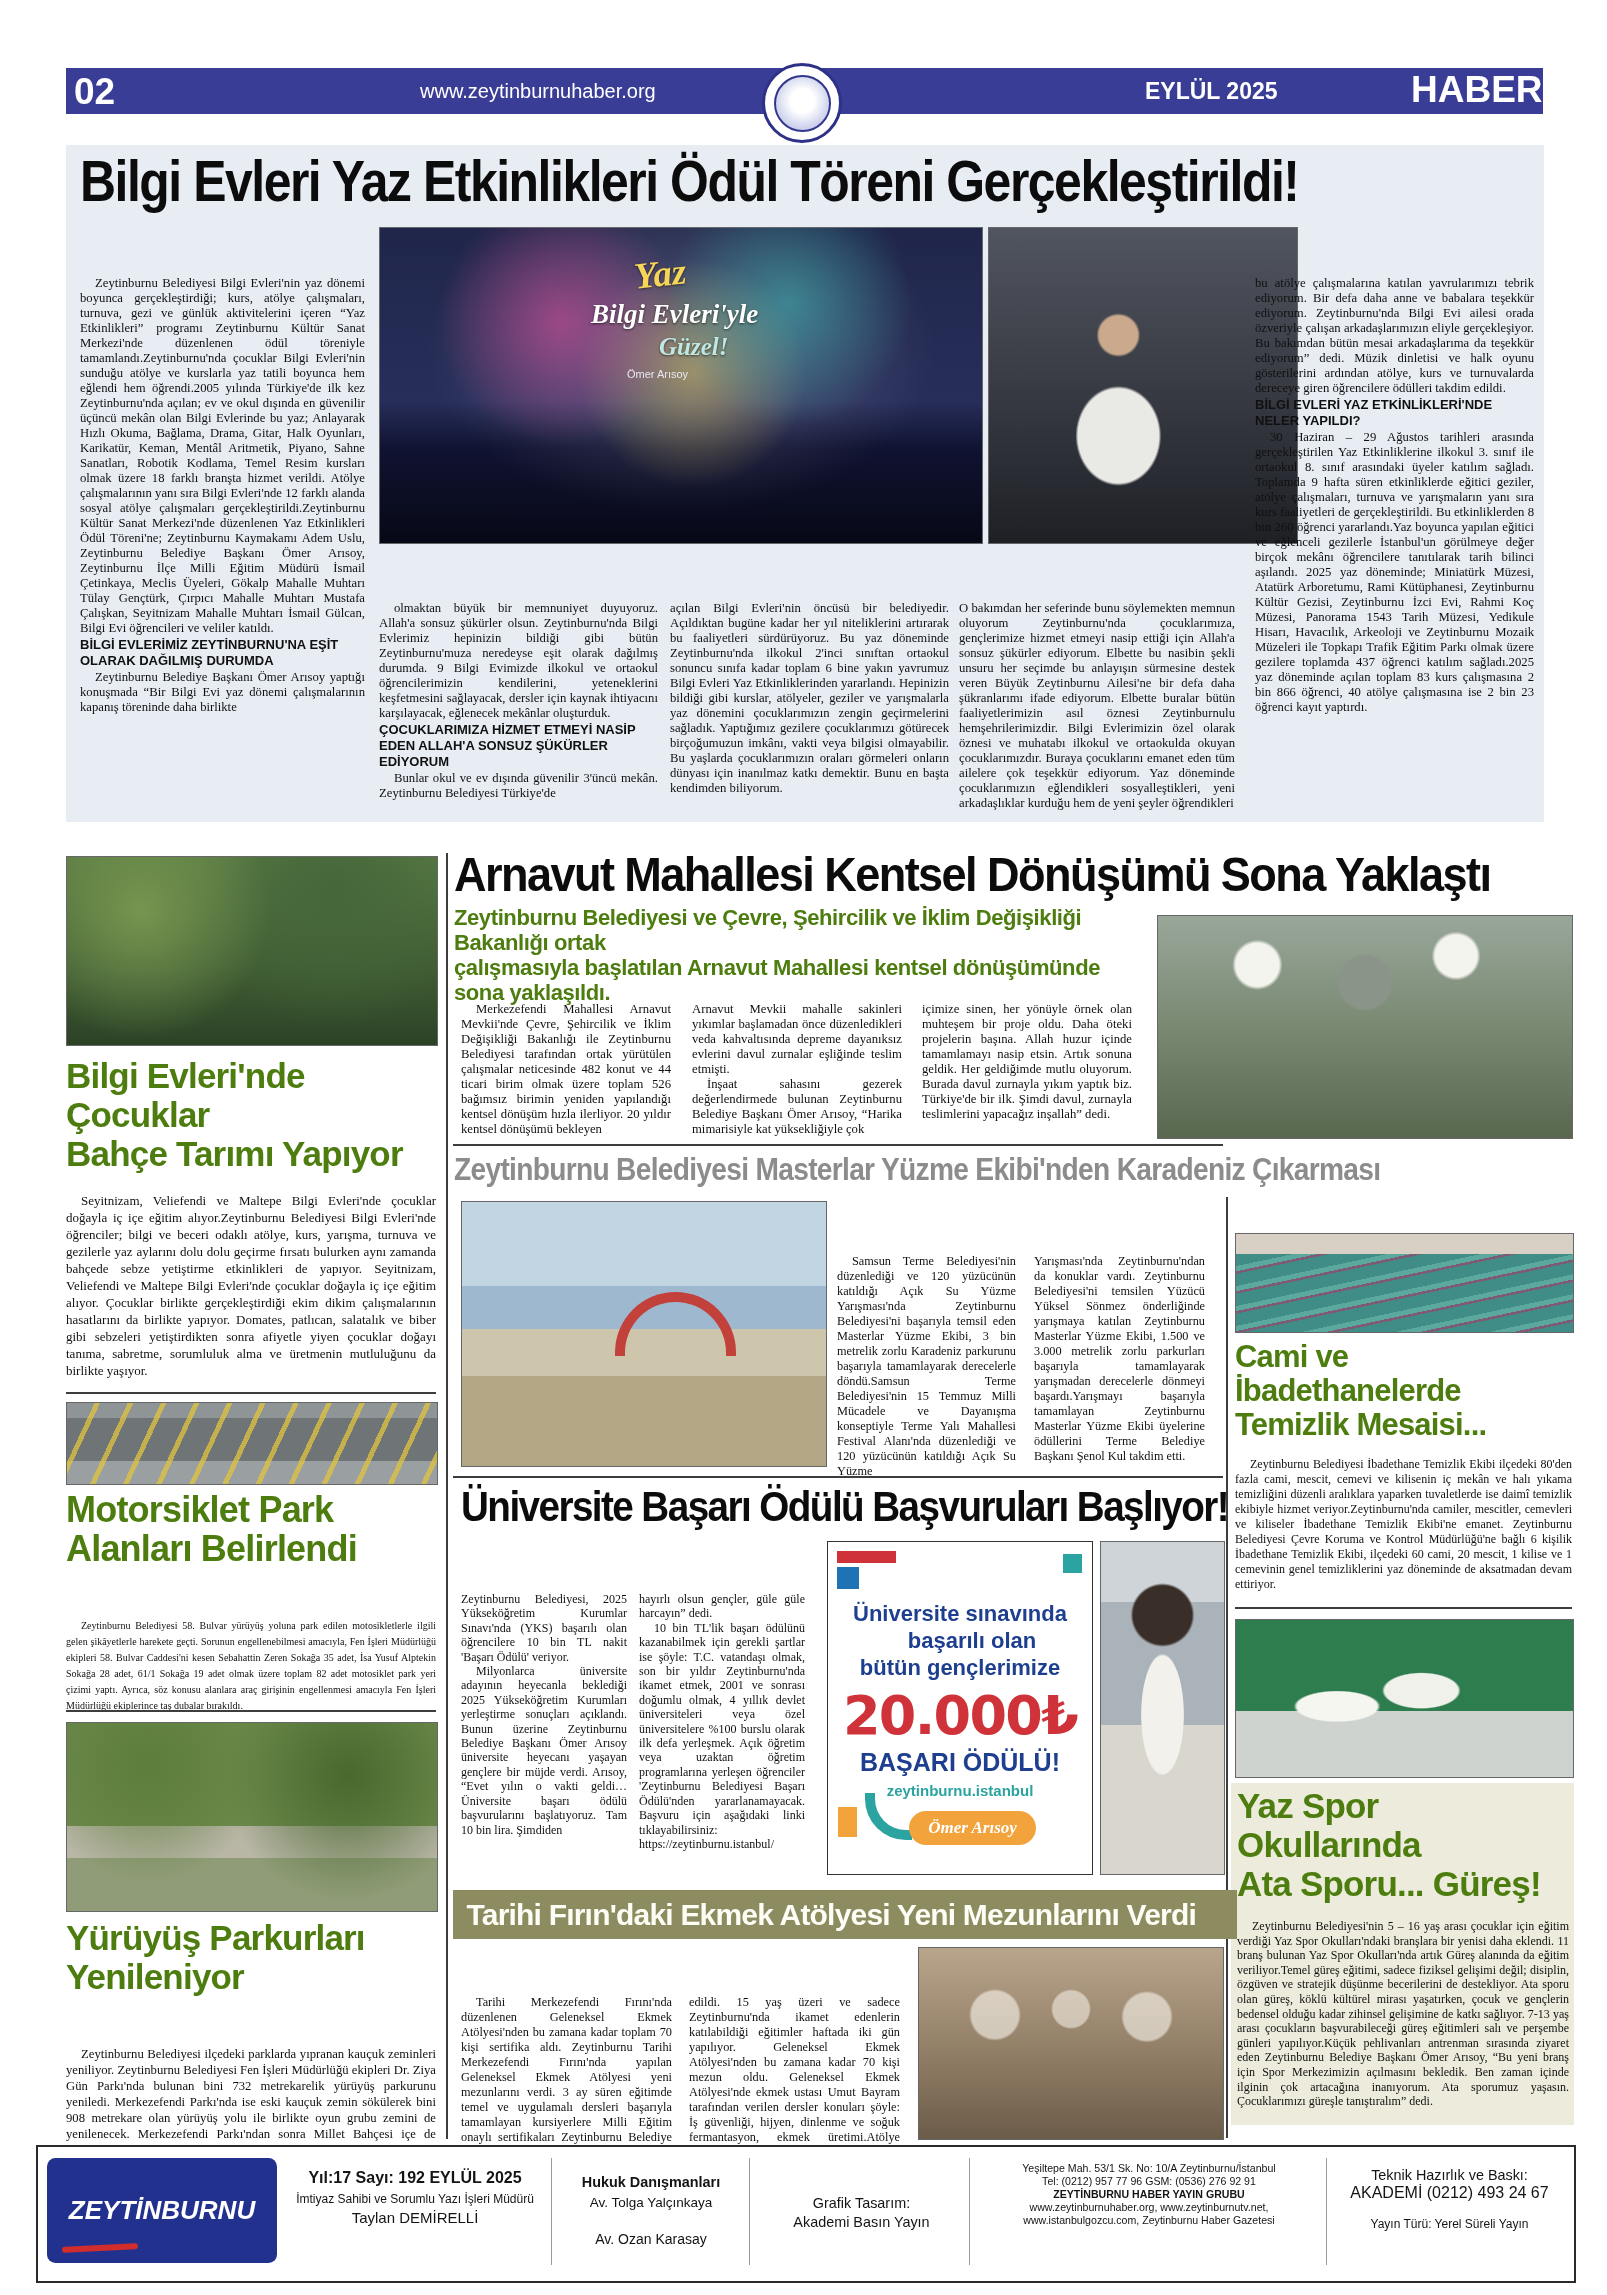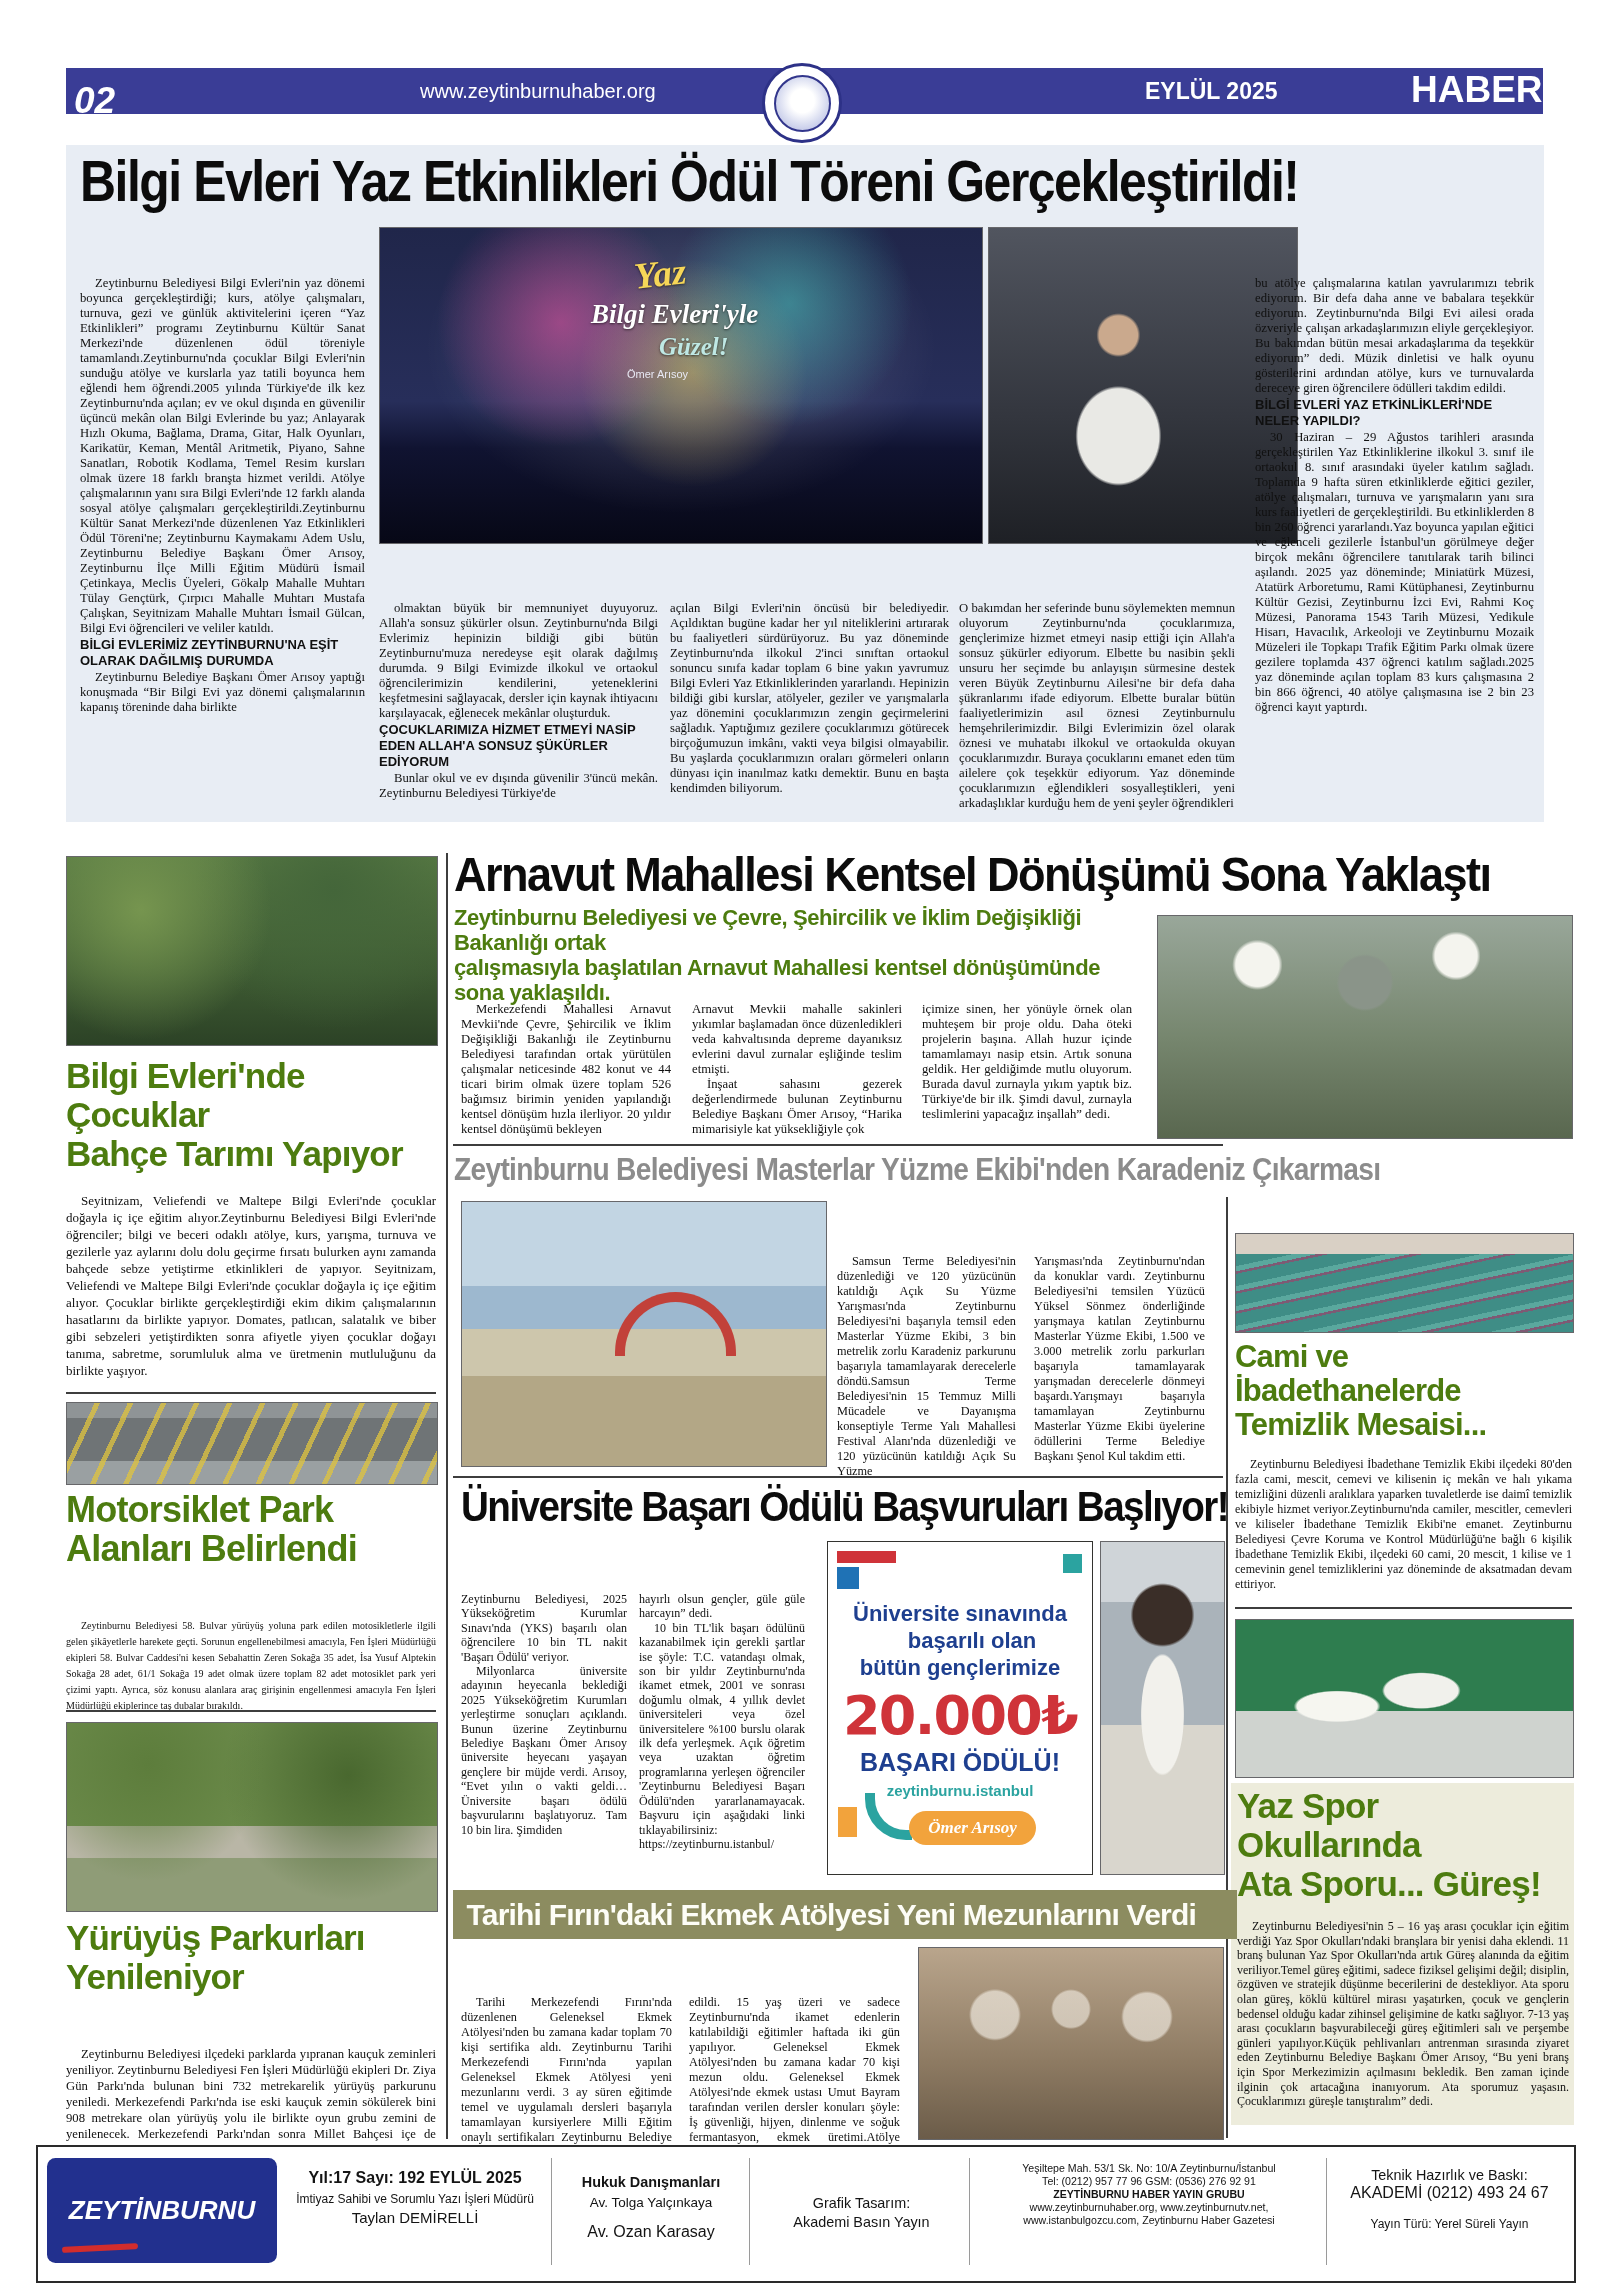--- a/index.html
+++ b/index.html
@@ -87,21 +87,21 @@
   .flogo-swoosh{position:absolute;left:15px;bottom:12px;width:76px;height:6px;background:#d22d2d;border-radius:3.4px;transform:rotate(-3deg);}
   .fc{font-size:12.7px;line-height:16px;text-align:center;color:#141414;}
   .fsmall{font-size:10.6px;line-height:13px;}
 </style>
 </head>
 <body>
 
 <div class="page">
 
   <div class="abs topbar" style="left:66px;top:68px;width:1477px;height:46px;"></div>
-  <div class="abs topbar-text" style="left:74px;top:80px;font-size:37px;line-height:41px;font-style:italic;">02</div>
+  <div class="abs topbar-text" style="left:74px;top:71px;font-size:37px;line-height:41px;">02</div>
   <div class="abs topbar-text" style="left:420px;top:80px;font-size:20px;font-weight:normal;">www.zeytinburnuhaber.org</div>
   <div class="abs emblem" style="left:762px;top:63px;width:74px;height:74px;">
     <div class="inner"></div>
   </div>
   <div class="abs topbar-text" style="left:1145px;top:78px;font-size:23px;">EYLÜL 2025</div>
   <div class="abs topbar-text" style="left:1411px;top:69px;font-size:37px;line-height:42px;">HABER</div>
 
   <div class="abs sect-bg" style="left:66px;top:145px;width:1478px;height:677px;"></div>
   <div class="abs h-black" style="left:80px;top:149px;font-size:58px;line-height:64px;transform:scaleX(.86);">Bilgi Evleri Yaz Etkinlikleri Ödül Töreni Gerçekleştirildi!</div>
 
@@ -265,21 +265,21 @@
   </div>
   <div class="abs fc" style="left:288px;top:2170px;width:254px;">
     <div style="font-weight:bold;font-size:16px;">Yıl:17   Sayı: 192 EYLÜL 2025</div>
     <div style="font-size:12px;margin-top:5px;">İmtiyaz Sahibi ve Sorumlu Yazı İşleri Müdürü</div>
     <div style="font-size:15px;margin-top:3.4px;">Taylan DEMİRELLİ</div>
   </div>
   <div class="abs rule-thin" style="left:551px;top:2158px;width:0.8px;height:107px;"></div>
   <div class="abs fc" style="left:562px;top:2174px;width:178px;">
     <div style="font-weight:bold;font-size:14.4px;">Hukuk Danışmanları</div>
     <div style="font-size:13.5px;margin-top:5px;">Av. Tolga Yalçınkaya</div>
-    <div style="font-size:16px;margin-top:13px;">Av. Ozan Karasay</div>
+    <div style="font-size:14px;margin-top:20px;">Av. Ozan Karasay</div>
   </div>
   <div class="abs rule-thin" style="left:749px;top:2158px;width:0.8px;height:107px;"></div>
   <div class="abs fc" style="left:760px;top:2187px;width:203px;margin-top:8px;">
     <div style="font-size:14.4px;">Grafik Tasarım:</div>
     <div style="font-size:14.4px;margin-top:3.4px;">Akademi Basın Yayın</div>
   </div>
   <div class="abs rule-thin" style="left:969px;top:2158px;width:0.8px;height:107px;"></div>
   <div class="abs fc fsmall" style="left:978px;top:2162px;width:342px;">
     <div>Yeşiltepe Mah. 53/1 Sk. No: 10/A  Zeytinburnu/İstanbul</div>
     <div>Tel: (0212) 957 77 96   GSM: (0536) 276 92 91</div>

